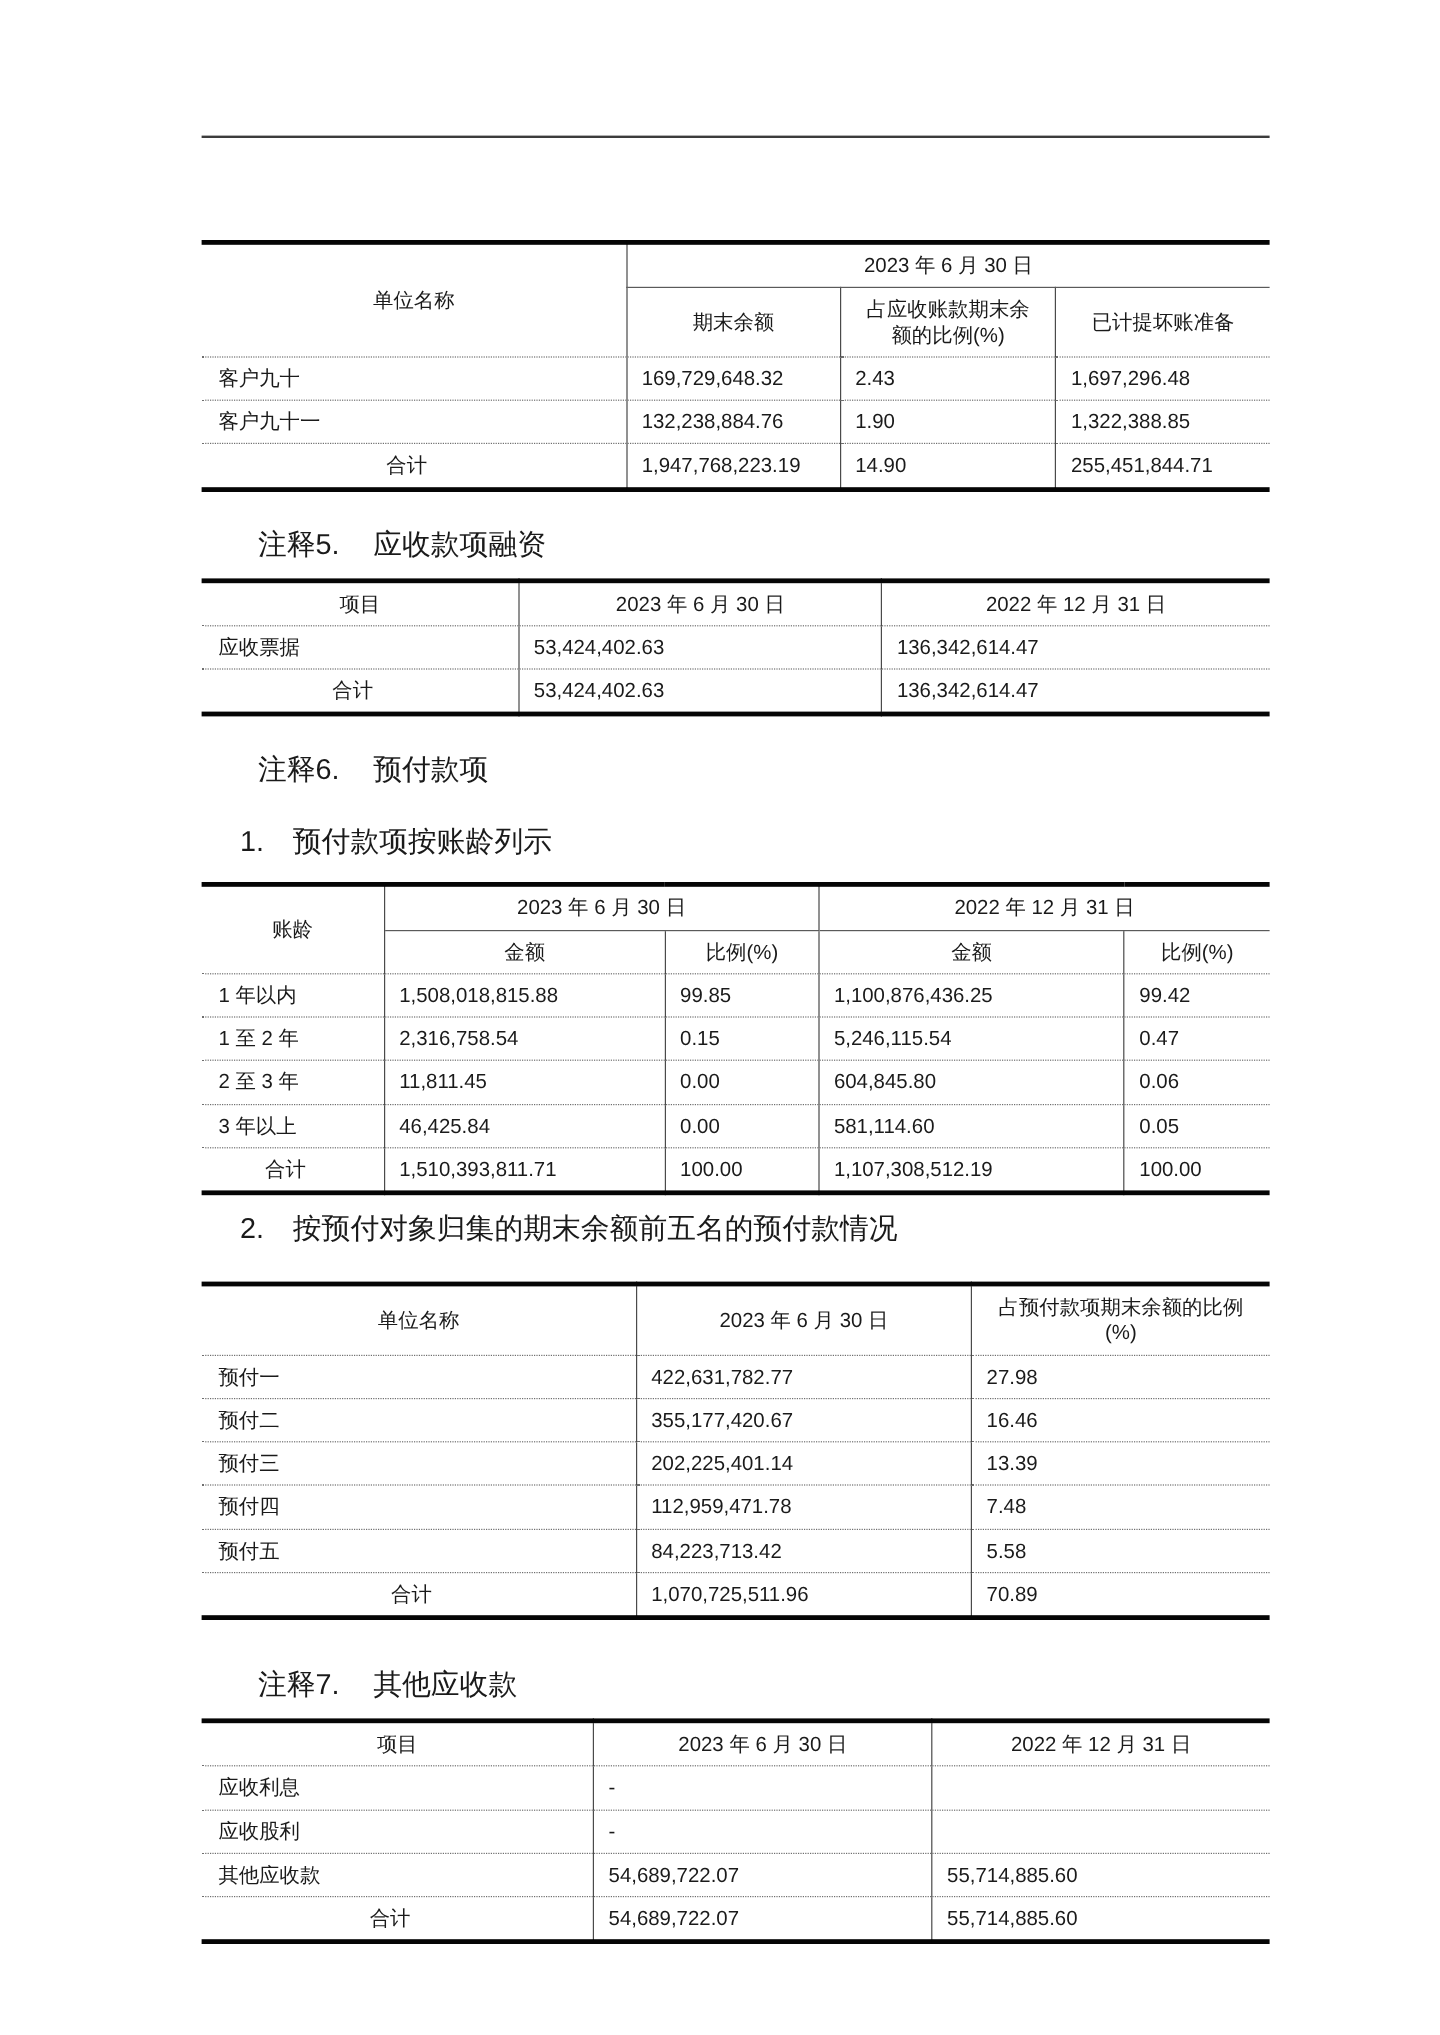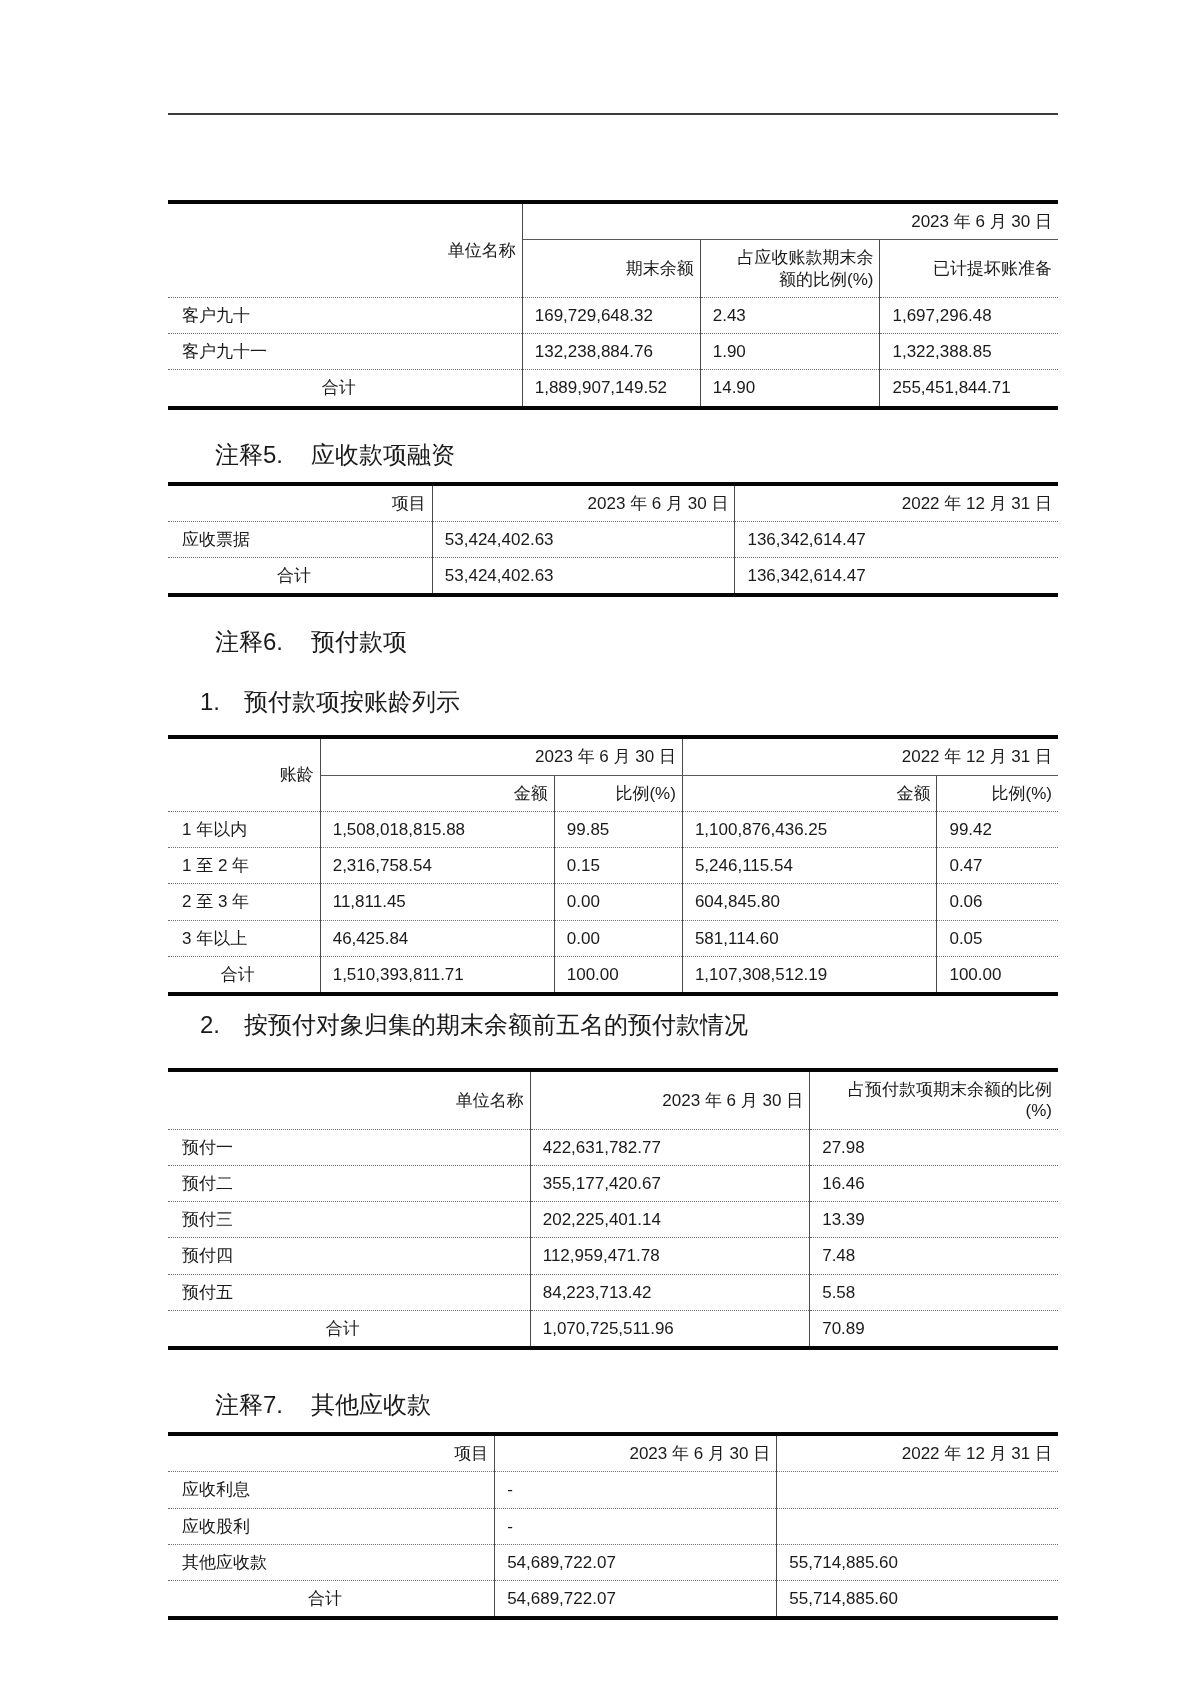--- a/index.html
+++ b/index.html
@@ -10,21 +10,21 @@
   .page{position:relative;width:1200px;height:1696px;background:#fff;}
   .rule{margin:113px 0 0 168px;width:890px;height:2px;background:#3c3c3c;}
   .content{margin-left:168px;width:890px;}
 
   table.tbl{
     width:100%;border-collapse:collapse;table-layout:fixed;
     border-top:4px solid #050505;border-bottom:4px solid #050505;
   }
   .tbl th{
     font-weight:normal;font-size:17px;line-height:1.25;
-    text-align:right;vertical-align:middle;padding:7px 6px;
+    text-align:center;vertical-align:middle;padding:7px 6px;
   }
   .tbl td{
     font-size:17px;line-height:1.25;vertical-align:middle;padding:7px 12px;
     overflow:hidden;white-space:nowrap;
   }
   .tbl tbody td{border-top:1px dotted #6e6e6e;}
   .bl{border-left:1px solid #4a4a4a;}
   .br{border-right:1px solid #4a4a4a;}
   .t1{border-bottom:1px solid #5a5a5a;}
   .pre{white-space:pre-line;}
@@ -89,21 +89,21 @@
             <td class="num bl">1,697,296.48</td>
           </tr>
           <tr>
             <td class="label">客户九十一</td>
             <td class="num bl">132,238,884.76</td>
             <td class="num bl">1.90</td>
             <td class="num bl">1,322,388.85</td>
           </tr>
           <tr class="total">
             <td class="label">合计</td>
-            <td class="num bl">1,889,907,149.52</td>
+            <td class="num bl">1,947,768,223.19</td>
             <td class="num bl">14.90</td>
             <td class="num bl">255,451,844.71</td>
           </tr>
         </tbody>
     </table>
 
     <div class="heading note-heading mt-note5">
       <span class="h-num">注释5.</span>
       <span>应收款项融资</span>
     </div>

